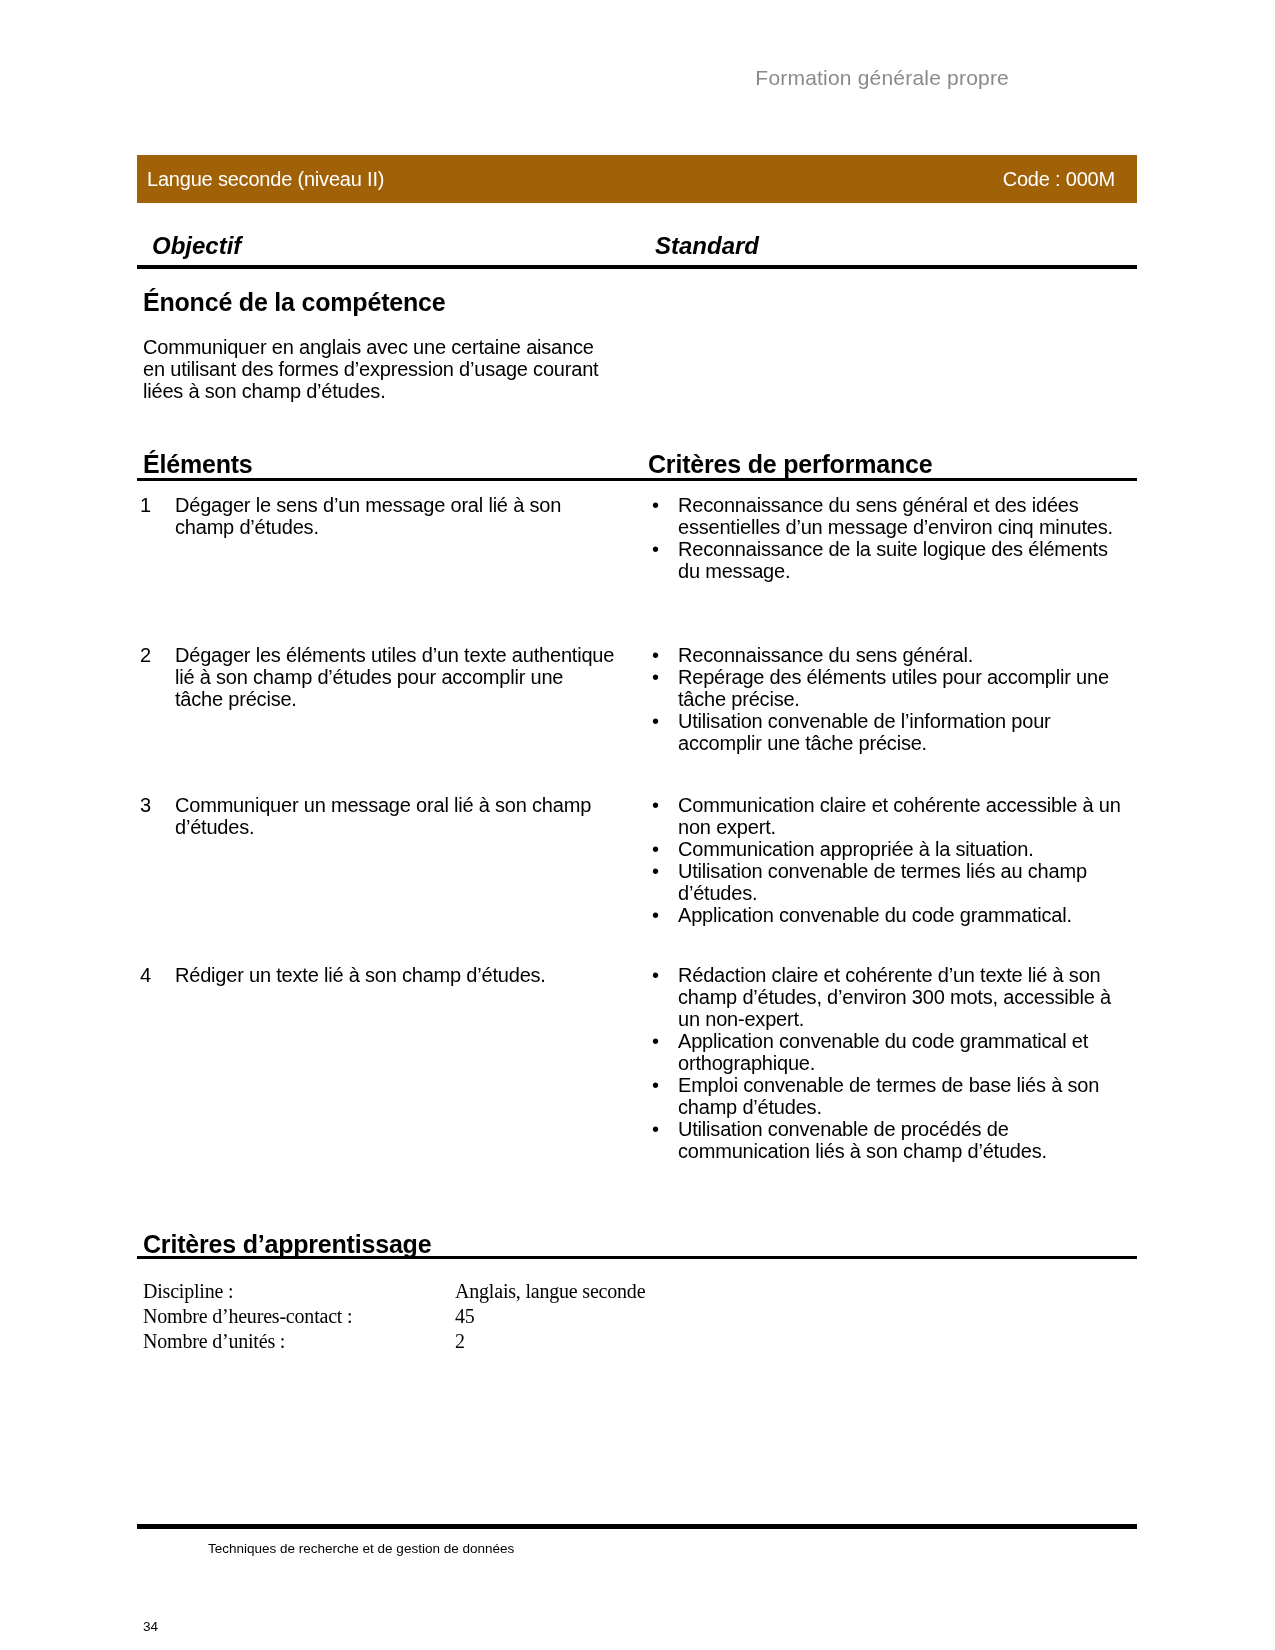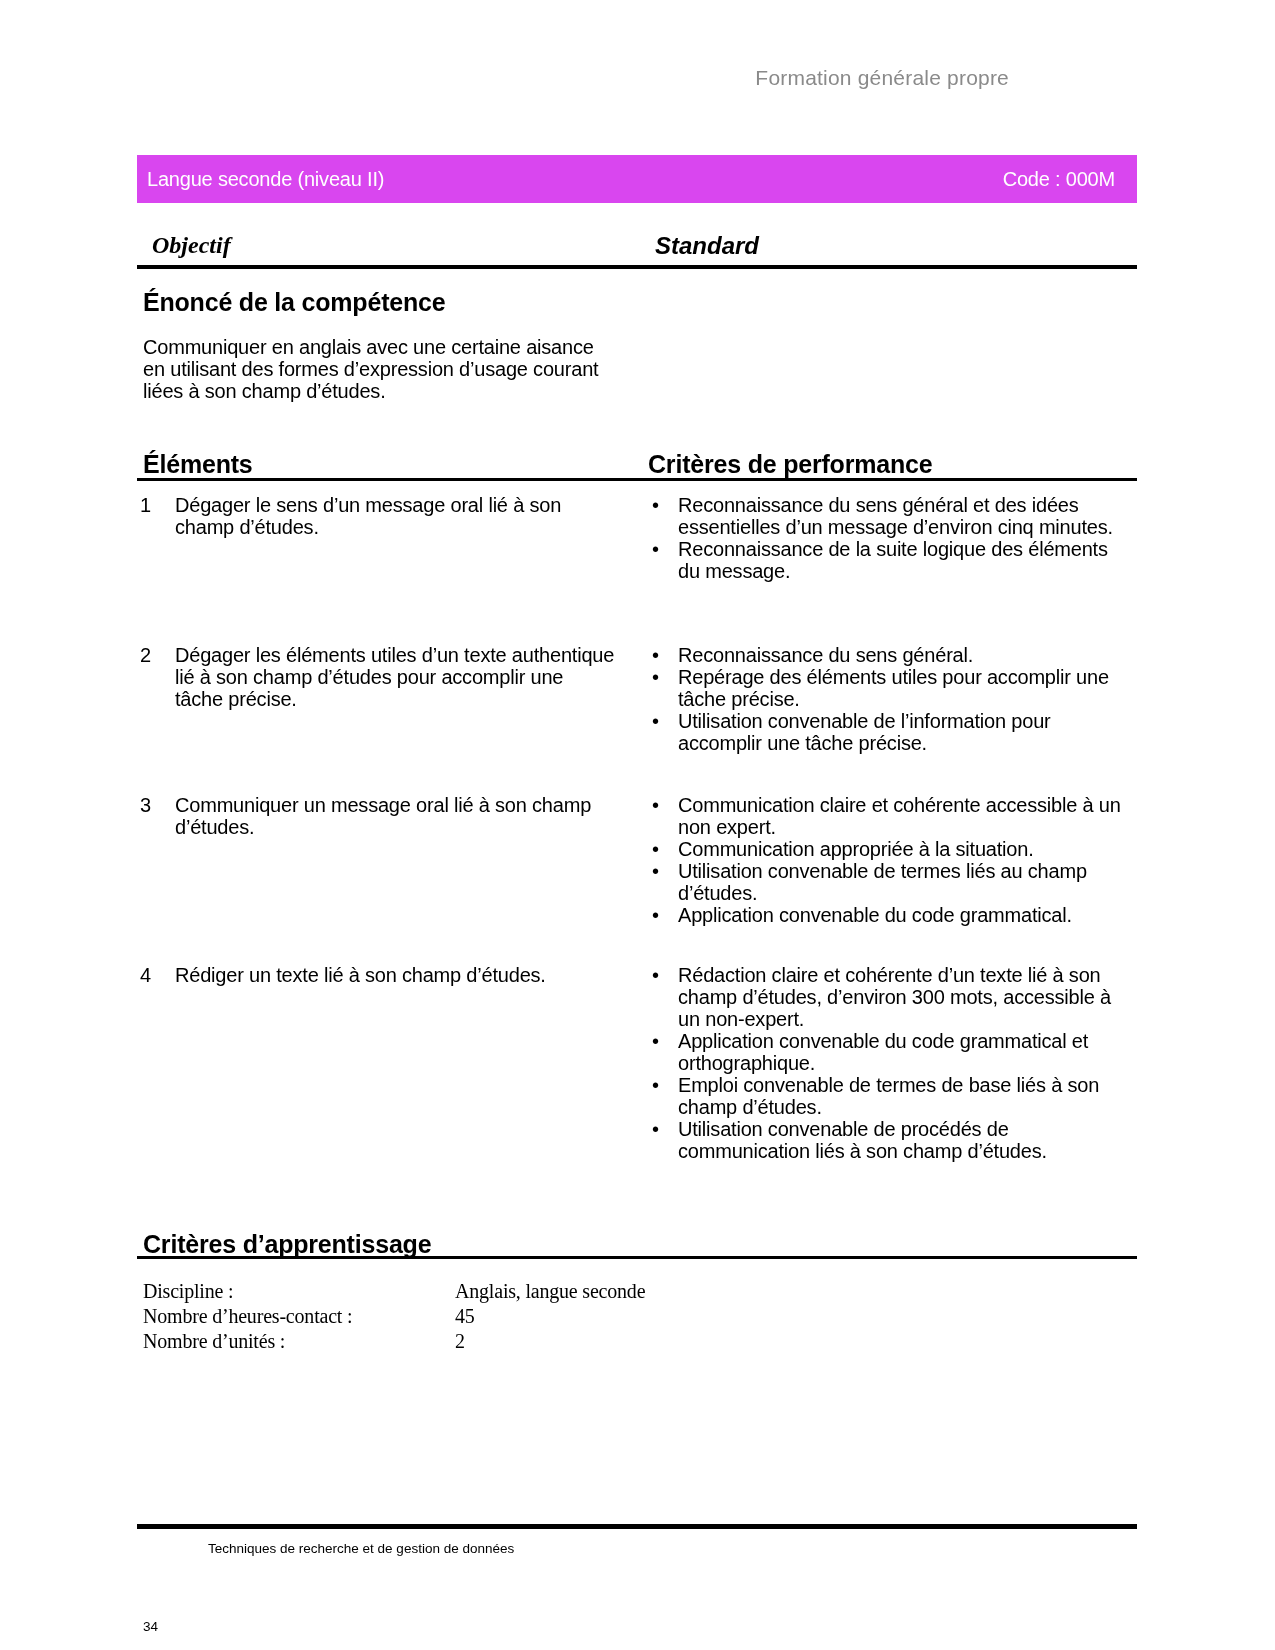--- a/index.html
+++ b/index.html
@@ -21,37 +21,37 @@
     font-size: 21px;
     color: #8a8a8a;
     letter-spacing: 0.2px;
   }
 
   .title-bar {
     top: 155px;
     left: 137px;
     width: 1000px;
     height: 48px;
-    background: #d946ef;
+    background: #a16207;
     color: #ffffff;
     display: flex;
     align-items: center;
     justify-content: space-between;
     padding: 0 22px 0 10px;
     font-size: 20px;
   }
 
   .col-heading {
     top: 232px;
     font-size: 24px;
     font-weight: bold;
     font-style: italic;
     letter-spacing: 0px;
   }
-  .col-heading.left  { left: 152px; font-family: Liberation Serif, serif; }
+  .col-heading.left  { left: 152px; }
   .col-heading.right { left: 655px; text-align: center; }
 
   .rule { left: 137px; width: 1000px; background: #000; }
   .rule-objstd   { top: 265px;  height: 4px; }
   .rule-elements { top: 478px;  height: 3px; }
   .rule-activ    { top: 1256px; height: 3px; }
   .rule-footer   { top: 1524px; height: 5px; }
 
   .section-heading {
     font-size: 25px;

